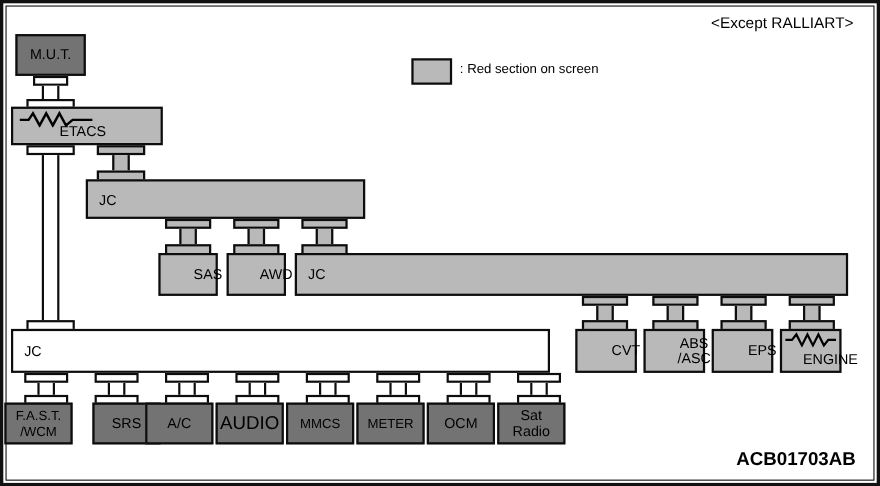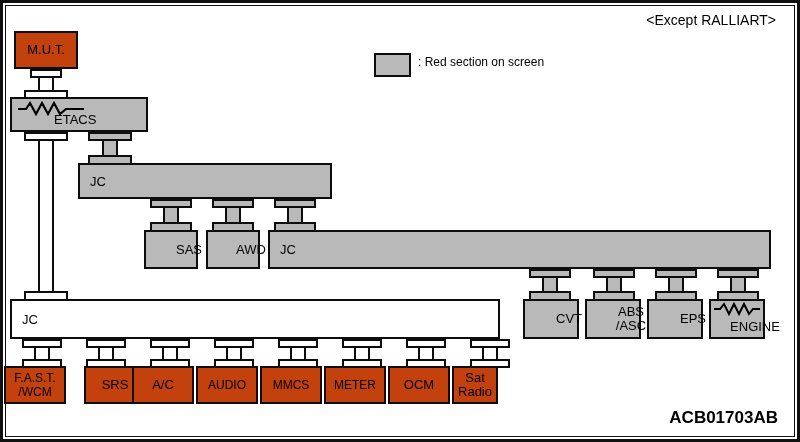--- a/index.html
+++ b/index.html
@@ -28,21 +28,21 @@
   .node{
     border:2px solid #0d0d0d;
     display:flex;align-items:center;justify-content:center;
     text-align:center;
     font-size:13px;
     line-height:14px;
     color:#000;
     letter-spacing:0px;
   }
   .node.gray{background:#b9b9b9;padding-left:36px;}
-  .node.white{background:#c2410c;}
+  .node.white{background:#737373;}
   .node .lbl{display:block;padding:0 2px;white-space:pre-line;}
 
   
   .bus{
     border:2px solid #0d0d0d;
     display:flex;align-items:center;
     font-size:13px;
     color:#000;
   }
   .bus.gray{background:#b9b9b9;}
@@ -196,21 +196,21 @@
   <div class="abs flange white" style="left:150px;top:339px;width:40px;height:9px;"></div>
   <div class="abs stem white" style="left:162px;top:348px;width:16px;height:11px;"></div>
   <div class="abs flange white" style="left:150px;top:359px;width:40px;height:9px;"></div>
   <div class="abs node white" style="left:132px;top:366px;width:62px;height:38px;">
     <span class="lbl">A/C</span>
   </div>
 
   <div class="abs flange white" style="left:214px;top:339px;width:40px;height:9px;"></div>
   <div class="abs stem white" style="left:226px;top:348px;width:16px;height:11px;"></div>
   <div class="abs flange white" style="left:214px;top:359px;width:40px;height:9px;"></div>
-  <div class="abs node white" style="left:196px;top:366px;width:62px;height:38px;font-size:12px;">
+  <div class="abs node white" style="left:196px;top:366px;width:62px;height:38px;font-size:17px;">
     <span class="lbl">AUDIO</span>
   </div>
 
   <div class="abs flange white" style="left:278px;top:339px;width:40px;height:9px;"></div>
   <div class="abs stem white" style="left:290px;top:348px;width:16px;height:11px;"></div>
   <div class="abs flange white" style="left:278px;top:359px;width:40px;height:9px;"></div>
   <div class="abs node white" style="left:260px;top:366px;width:62px;height:38px;font-size:12px;">
     <span class="lbl">MMCS</span>
   </div>
 
@@ -224,20 +224,20 @@
   <div class="abs flange white" style="left:406px;top:339px;width:40px;height:9px;"></div>
   <div class="abs stem white" style="left:418px;top:348px;width:16px;height:11px;"></div>
   <div class="abs flange white" style="left:406px;top:359px;width:40px;height:9px;"></div>
   <div class="abs node white" style="left:388px;top:366px;width:62px;height:38px;">
     <span class="lbl">OCM</span>
   </div>
 
   <div class="abs flange white" style="left:470px;top:339px;width:40px;height:9px;"></div>
   <div class="abs stem white" style="left:482px;top:348px;width:16px;height:11px;"></div>
   <div class="abs flange white" style="left:470px;top:359px;width:40px;height:9px;"></div>
-  <div class="abs node white" style="left:452px;top:366px;width:46px;height:38px;">
+  <div class="abs node white" style="left:452px;top:366px;width:62px;height:38px;">
     <span class="lbl">Sat
 Radio</span>
   </div>
 
   <div id="figure-id" class="abs" style="right:22px;bottom:14px;">ACB01703AB</div>
 
 </div>
 
 </body></html>

